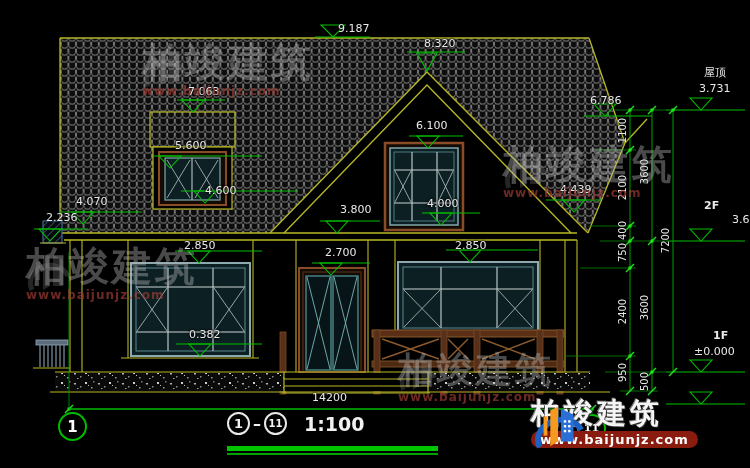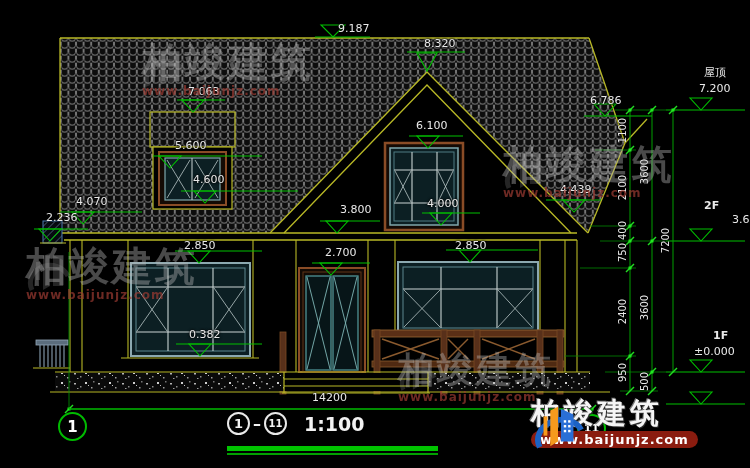--- a/index.html
+++ b/index.html
@@ -319,35 +319,35 @@
     <path d="M69,409 H592" stroke-width="1.3"></path>
     <path d="M69,252 V409" stroke-width="0.8" stroke="#009900"></path>
     <path d="M592,409 V415" stroke-width="0.8" stroke="#009900"></path>
   </g>
 </svg>
 
 <div class="dim" style="left:338px;top:23px;">9.187</div>
 <div class="dim" style="left:424px;top:38px;">8.320</div>
 <div class="dim" style="left:188px;top:86px;">7.063</div>
 <div class="dim" style="left:175px;top:140px;">5.600</div>
-<div class="dim" style="left:193px;top:174px;">4.600</div>
+<div class="dim" style="left:193px;top:185px;padding-left:12px;">4.600</div>
 <div class="dim" style="left:76px;top:196px;">4.070</div>
 <div class="dim" style="left:46px;top:212px;">2.236</div>
 <div class="dim" style="left:590px;top:95px;">6.786</div>
 <div class="dim" style="left:552px;top:184px;padding-left:8px;">4.439</div>
 <div class="dim" style="left:416px;top:120px;">6.100</div>
 <div class="dim" style="left:427px;top:198px;">4.000</div>
 <div class="dim" style="left:340px;top:204px;">3.800</div>
 <div class="dim" style="left:184px;top:240px;">2.850</div>
 <div class="dim" style="left:325px;top:247px;">2.700</div>
 <div class="dim" style="left:455px;top:240px;">2.850</div>
 <div class="dim" style="left:189px;top:329px;">0.382</div>
 
 <div class="dim" style="left:696px;top:67px;margin-left:8px;">屋顶</div>
-<div class="dim" style="left:699px;top:83px;">7.200</div>
+<div class="dim" style="left:699px;top:83px;">3.731</div>
 <div class="dim" style="left:704px;top:200px;font-weight:bold;">2F</div>
 <div class="dim" style="left:700px;top:214px;margin-left:32px;">3.600</div>
 <div class="dim" style="left:703px;top:330px;font-weight:bold;margin-left:10px;">1F</div>
 <div class="dim" style="left:694px;top:346px;">±0.000</div>
 
 <div class="dim" style="left:312px;top:392px;">14200</div>
 
 <div class="dimv" style="left:604px;top:125px;">1100</div>
 <div class="dimv" style="left:604px;top:182px;">2100</div>
 <div class="dimv" style="left:604px;top:225px;">400</div>

